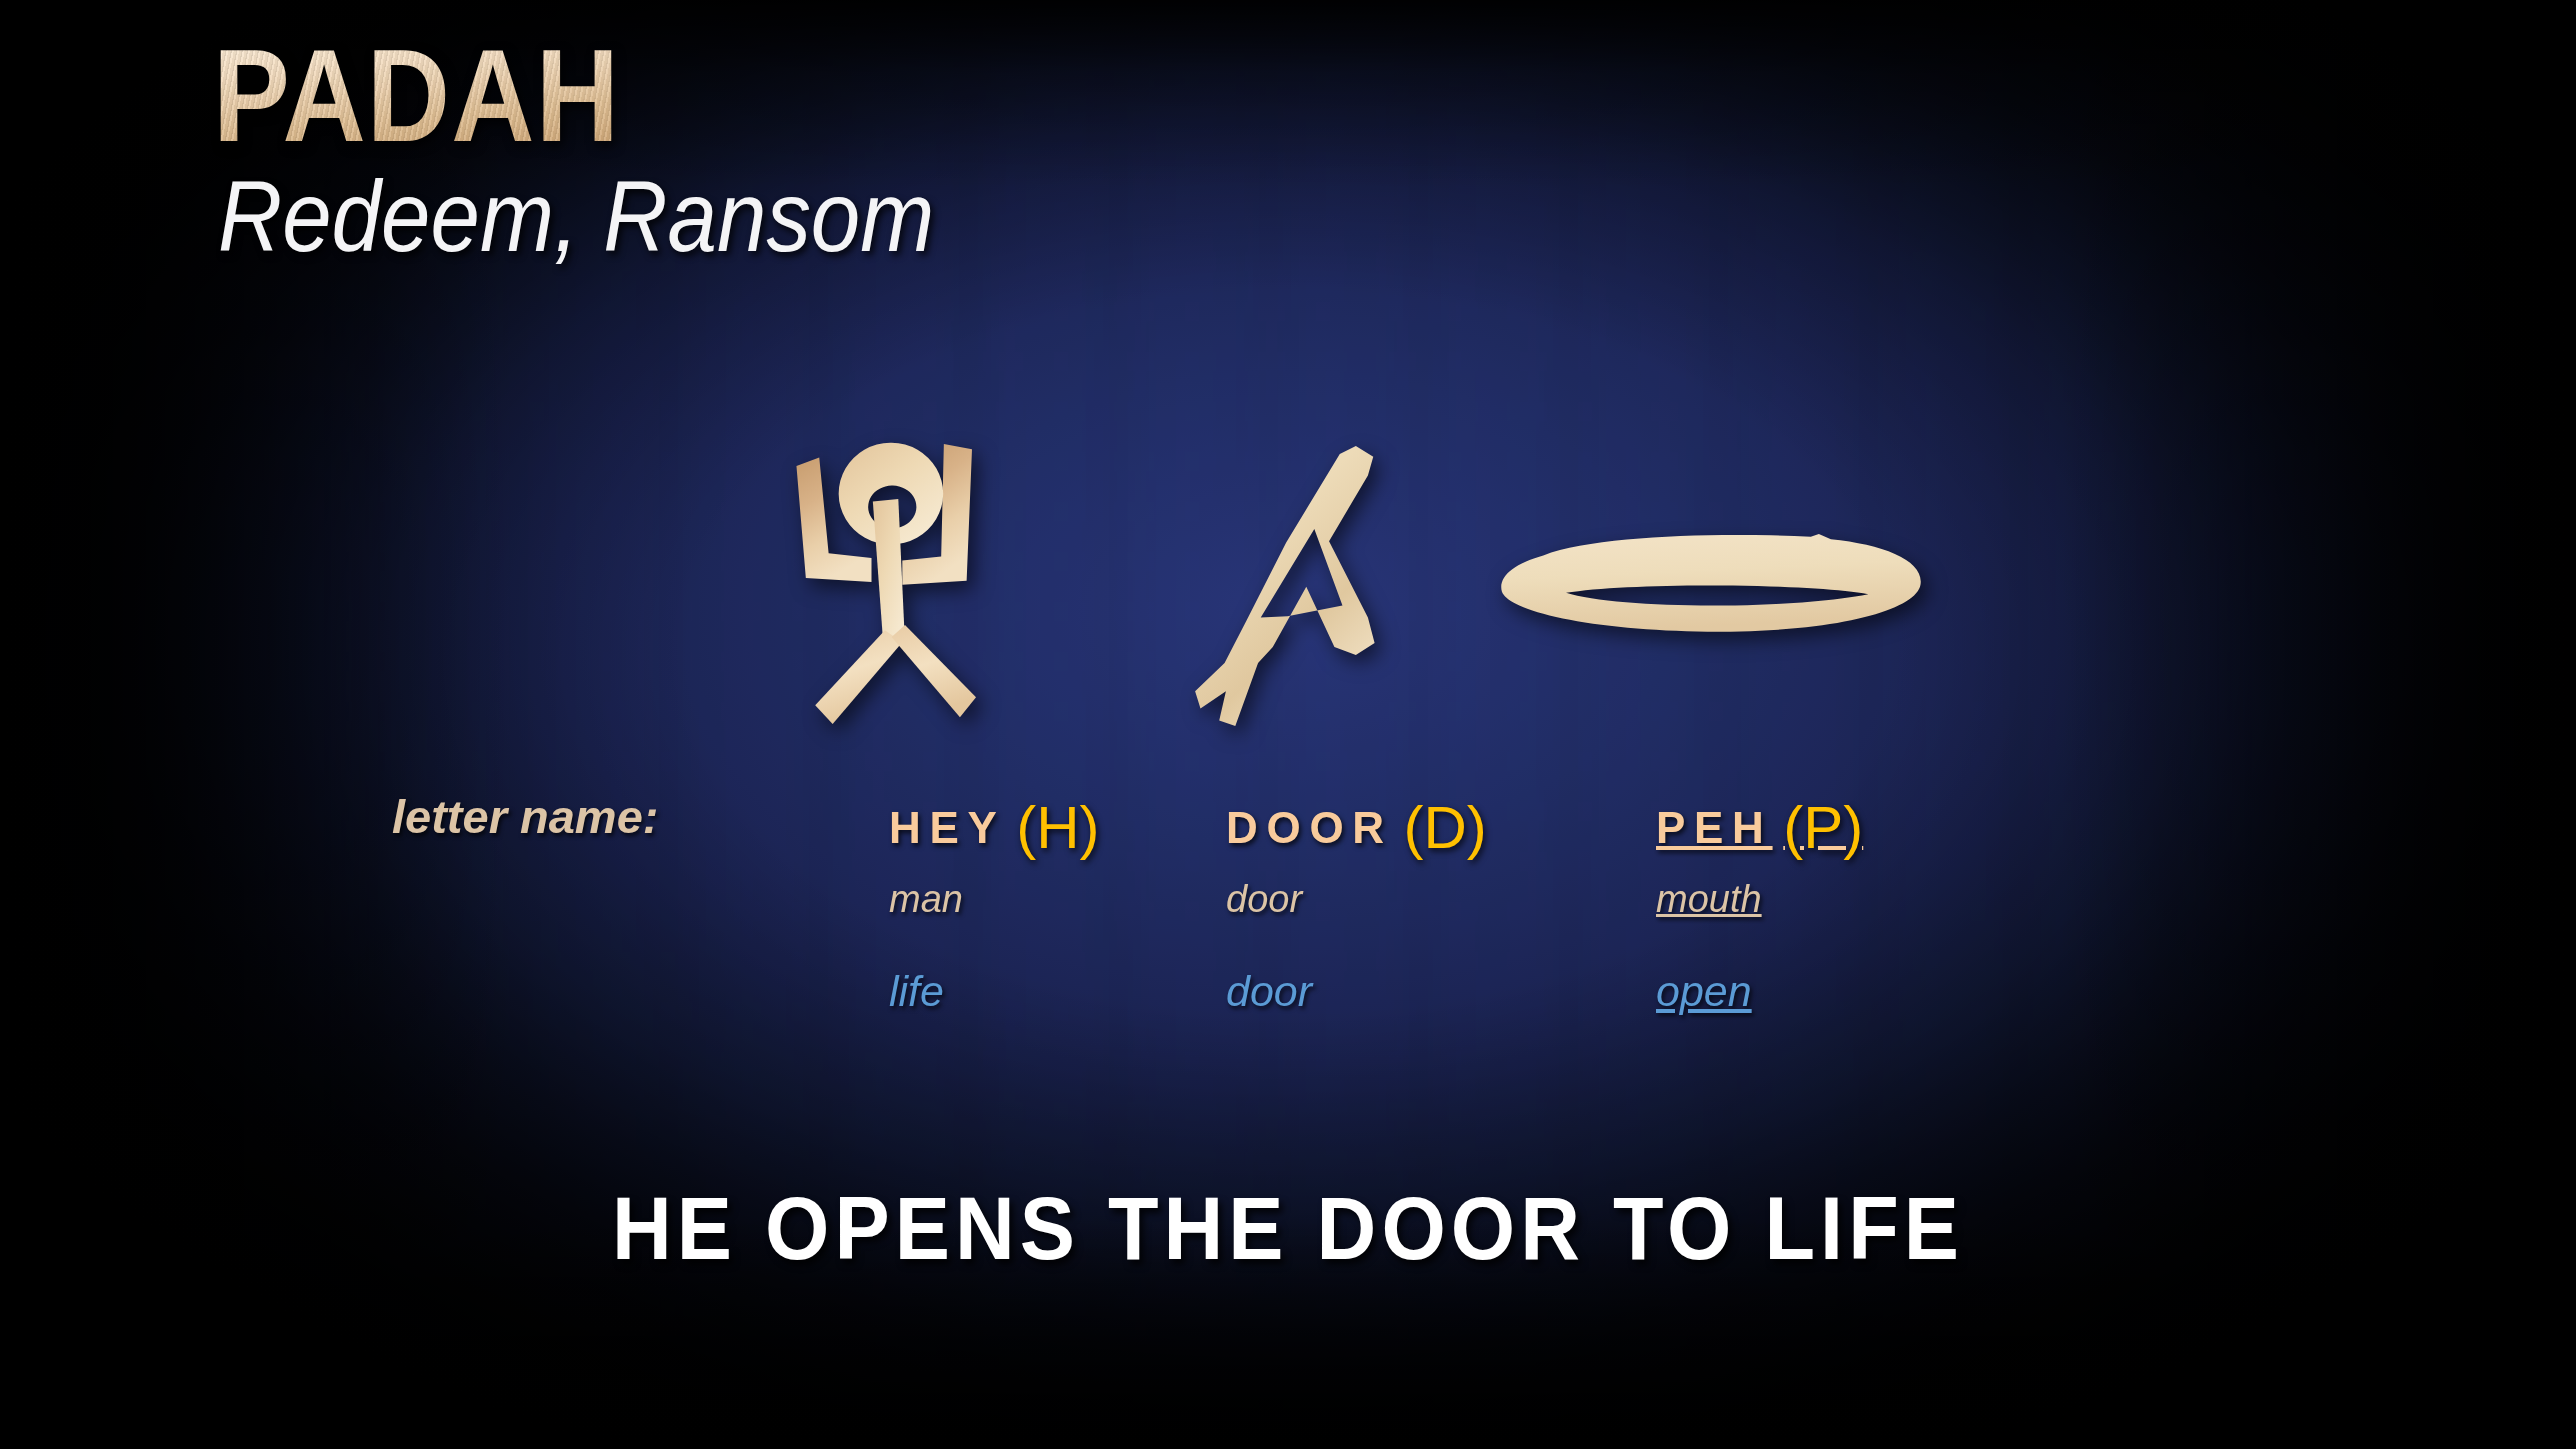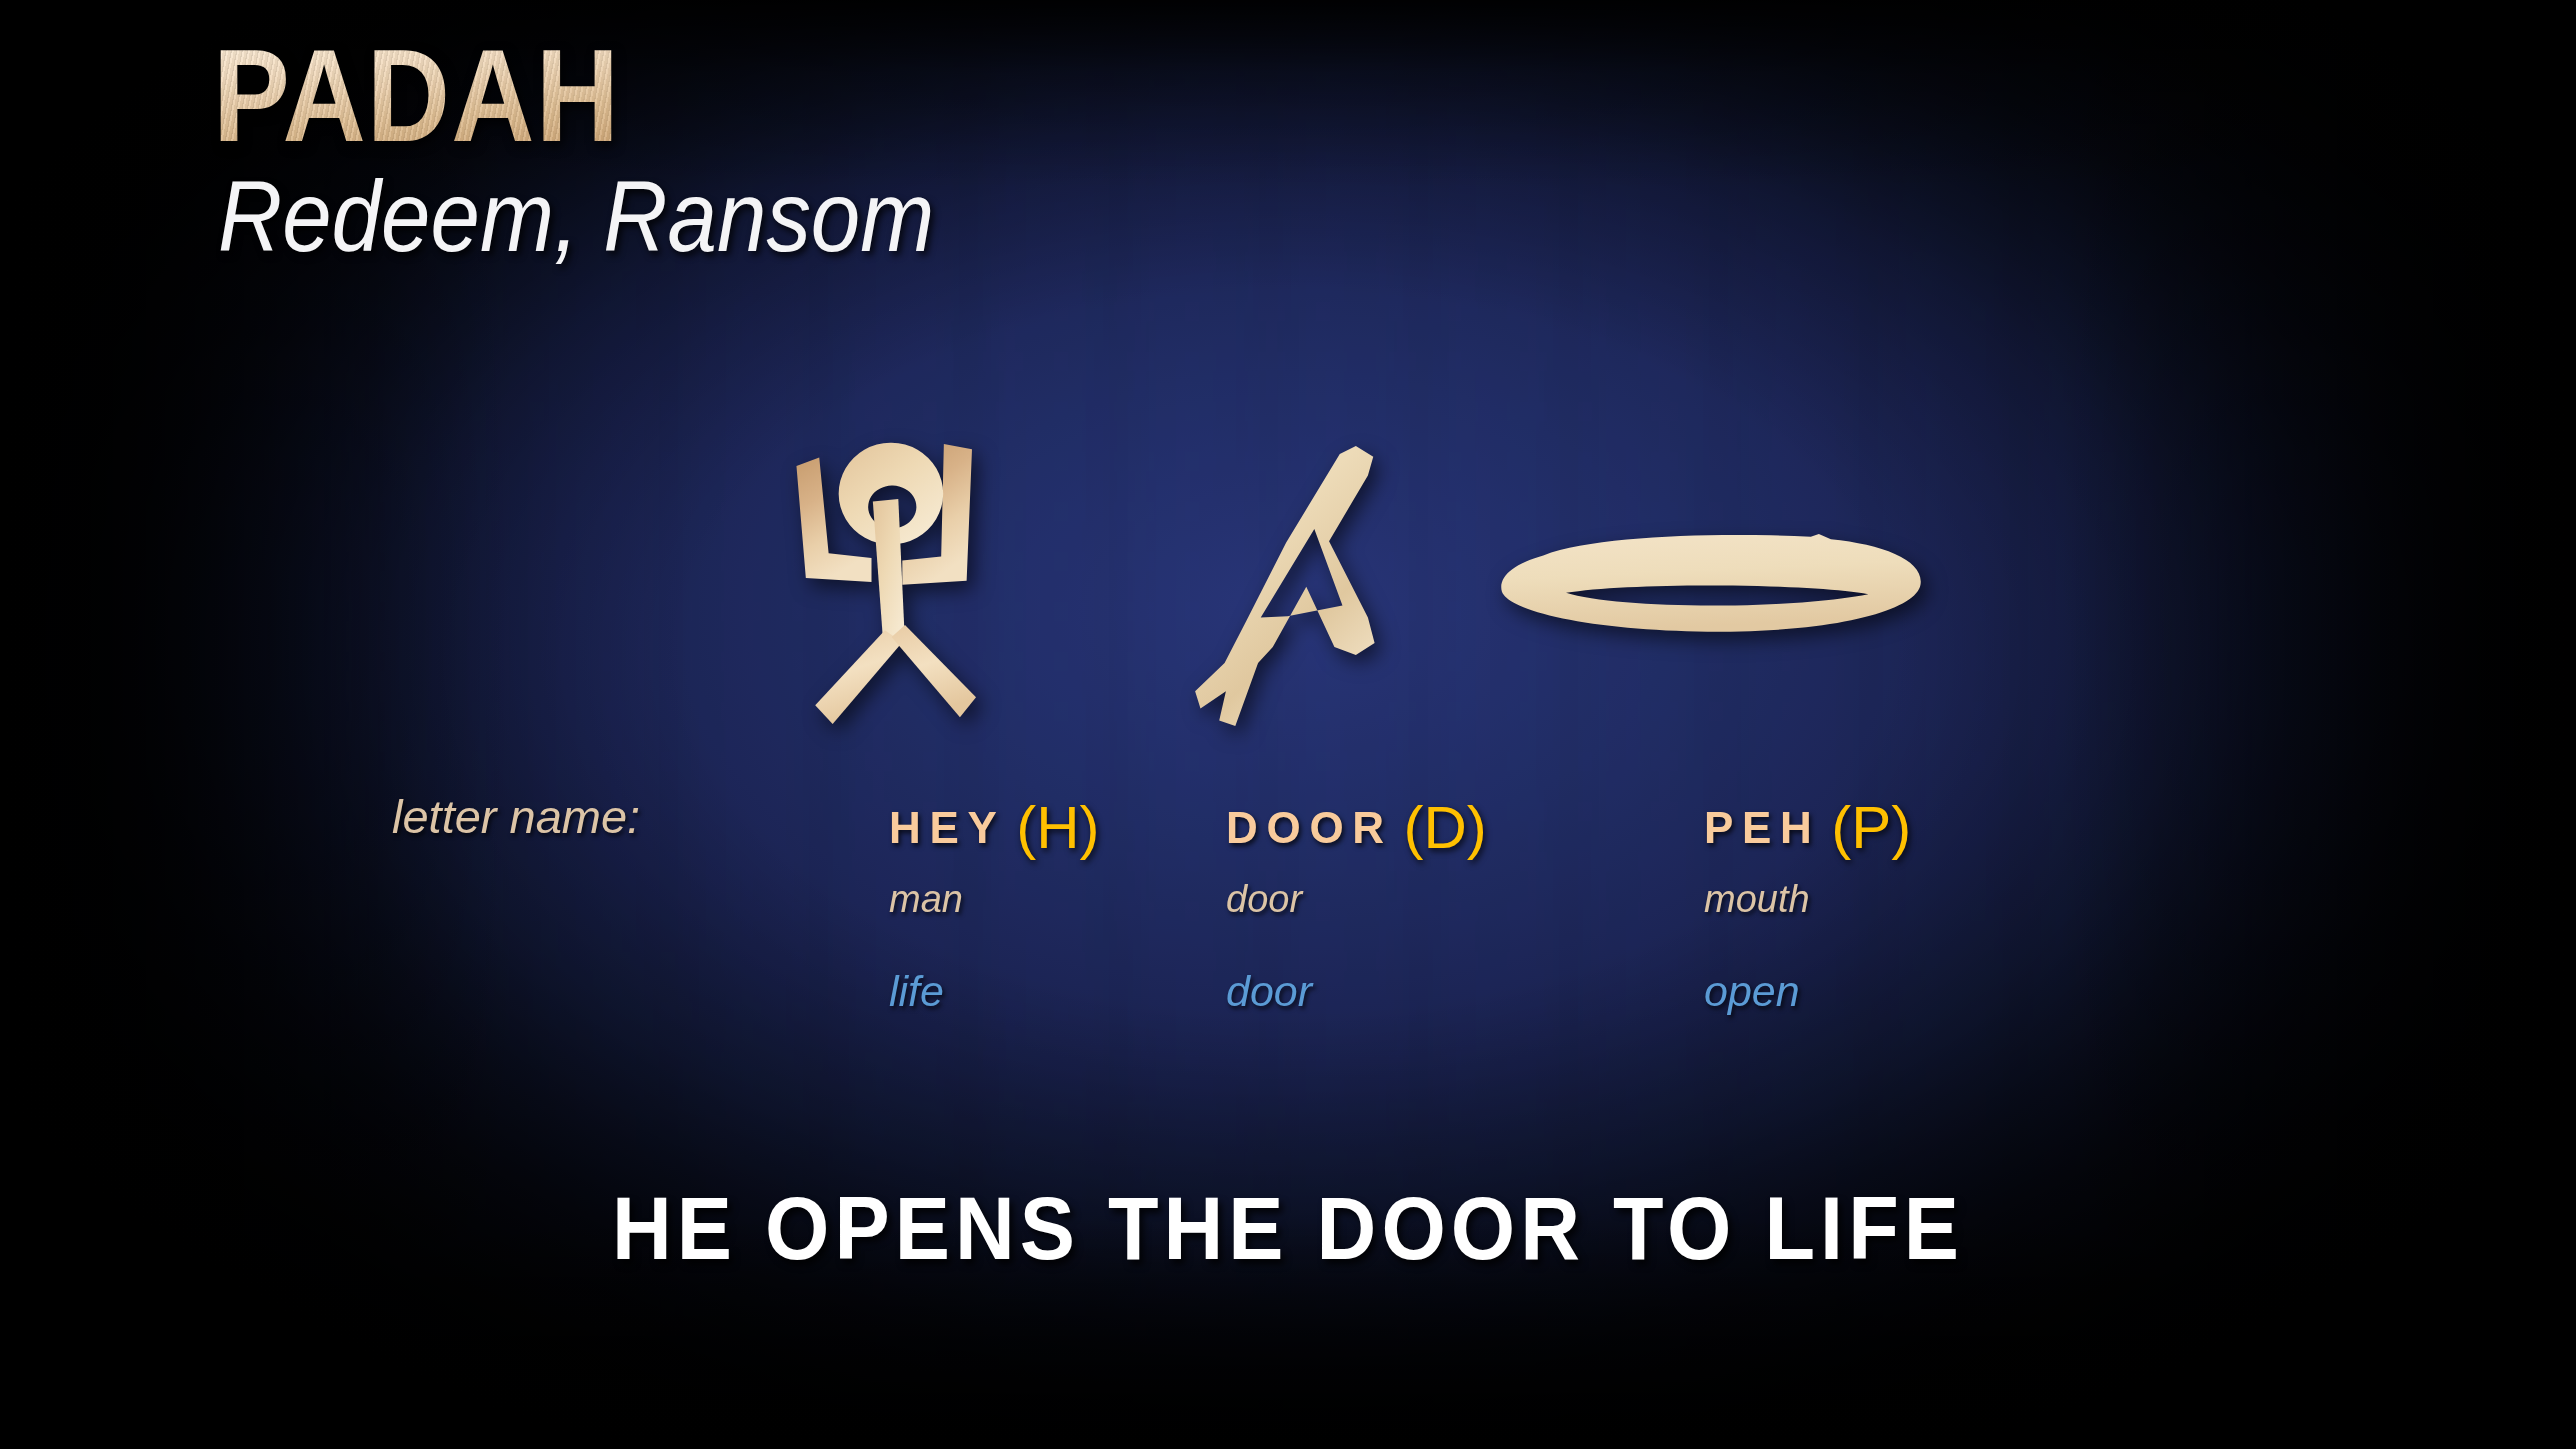--- a/index.html
+++ b/index.html
@@ -204,24 +204,25 @@
     position: absolute;
     white-space: nowrap;
   }
   .label {
     left: 392px;
     font-style: italic;
     font-size: 47px;
     color: #dcc4a6;
     text-shadow: 2px 2.7px 4.7px rgba(0,0,0,0.7);
     top: 1.3px;
+    font-weight: bold;
   }
   .col-1 { left: 851px; margin-left: 38px; }
   .col-2 { left: 1226px; }
-  .col-3 { left: 1704px; }
+  .col-3 { left: 1656px; text-decoration: underline; }
 
   .lname {
     font-family: "Liberation Sans Narrow", "Liberation Sans", sans-serif;
     font-weight: 700;
     font-size: 44px;
     letter-spacing: 8.7px;
     color: #f9cb9c;
     text-shadow: 2px 2.7px 5.4px rgba(0,0,0,0.75);
     top: 0px;
   }

